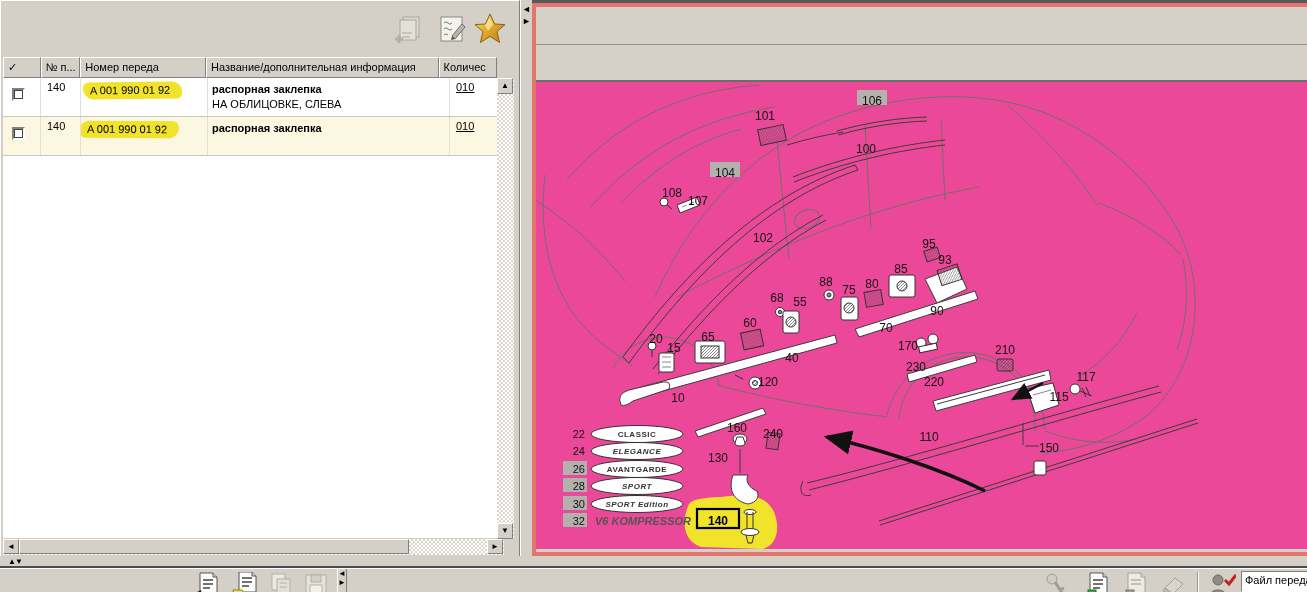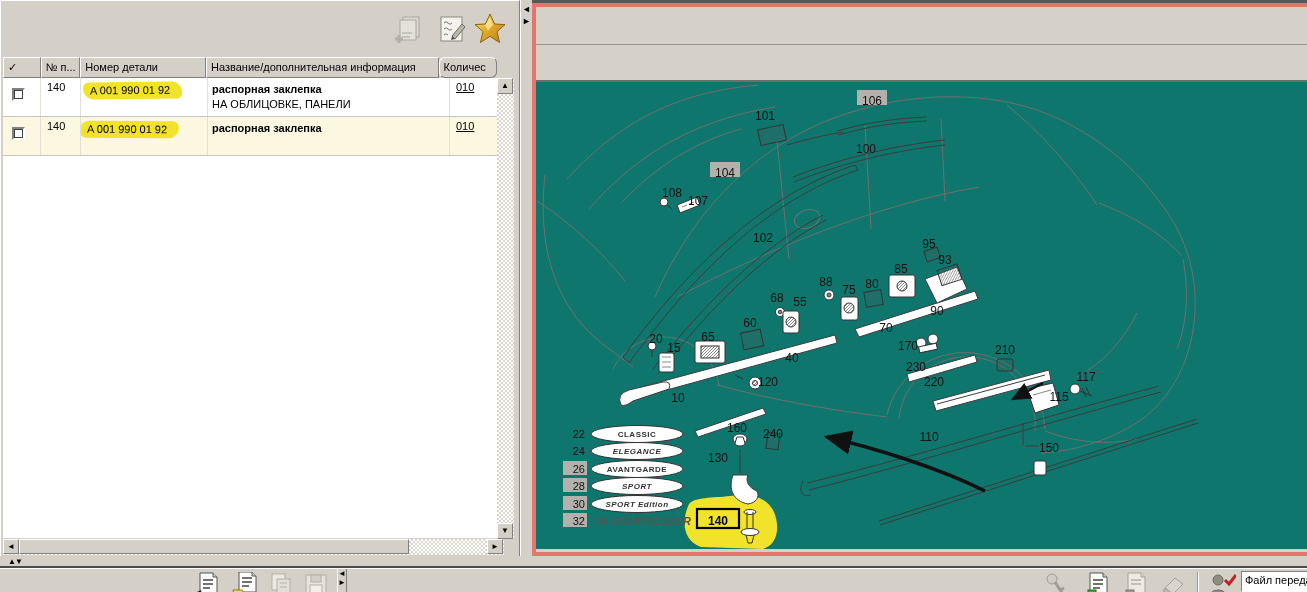--- a/index.html
+++ b/index.html
@@ -47,21 +47,21 @@
   #vsplitter { left:520px; top:0; width:12px; height:556px; background:#d4d0c8; border-left:1px solid #fff; }
   #vsplitter .tri { position:absolute; left:1px; font-size:9px; line-height:10px; }
 
   
   #right-panel { left:532px; top:0; width:775px; height:556px; background:#d5d1c9; border-top:3px solid #58585a; }
   #rp-red-top { left:0; top:0; width:775px; height:4px; background:#e4756c; }
   #rp-red-left { left:0; top:0; width:4px; height:553px; background:#e4756c; }
   #rp-red-bottom { left:0; top:549px; width:775px; height:4px; background:#e4756c; }
   #rp-band1 { left:4px; top:4px; width:771px; height:38px; background:#d5d1c9; border-bottom:1px solid #97948d; }
   #rp-band2 { left:4px; top:43px; width:771px; height:34px; background:#d5d1c9; }
-  #rp-canvas { left:4px; top:77px; width:771px; height:469px; background:#0f766e; border-top:2px solid #6e6e6e; }
+  #rp-canvas { left:4px; top:77px; width:771px; height:469px; background:#ec4899; border-top:2px solid #6e6e6e; }
   #diagram-svg { position:absolute; left:1px; top:1px; }
 
   
   #bottom-strip { left:0; top:556px; width:1307px; height:36px; background:#d4d0c8; }
   #updown-handle { left:8px; top:1px; font-size:8px; letter-spacing:-1px; }
   #bottom-sep { left:0; top:10px; width:1307px; height:2px; background:#4c4c4c; }
   #bottom-toolbar { left:0; top:12px; width:1307px; height:24px; border-top:1px solid #fff; }
   .bico { position:absolute; top:3px; width:28px; height:26px; }
   #bt-splitter { position:absolute; left:337px; top:0; width:10px; height:24px; background:#d4d0c8;
                  border-left:1px solid #fff; border-right:1px solid #808080; font-size:8px; line-height:9px; text-align:center; }
@@ -108,32 +108,32 @@
           </defs>
         <polygon points="17,2 21.6,12 32,12.6 24,19.6 26.6,30.5 17,24.4 7.4,30.5 10,19.6 2,12.6 12.4,12" fill="url(#gold)" stroke="#8a6414" stroke-width="1"></polygon>
         <polygon points="17,5 20,12.5 15,19 12,13.5" fill="#fdf0a8" opacity=".7"></polygon>
       </svg>
     </div>
   </div>
 
   <div id="thead" class="abs">
       <div class="hcell" style="width: 38px;">✓</div>
       <div class="hcell" style="width: 40px;">№ п...</div>
-      <div class="hcell" style="width: 127px;">Номер детали</div>
+      <div class="hcell" style="width: 127px;">Номер переда</div>
       <div class="hcell" style="width: 235px;">Название/дополнительная информация</div>
-      <div class="hcell" style="width: 59px; border-radius: 6px;">Количес</div>
+      <div class="hcell" style="width: 59px;">Количес</div>
     </div>
   <div id="tbody" class="abs">
       <div class="trow">
         <div class="tcell" style="width: 38px;"><span class="cb"></span></div>
         <div class="tcell pos" style="width: 40px;">140</div>
         <div class="tcell" style="width: 127px;"><span class="marker">A 001 990 01 92</span></div>
         <div class="tcell" style="width: 242px; padding-left: 4px;">
           <div class="pname">распорная заклепка</div>
-          <div class="pinfo">НА ОБЛИЦОВКЕ, ПАНЕЛИ</div>
+          <div class="pinfo">НА ОБЛИЦОВКЕ, СЛЕВА</div>
         </div>
         <div class="tcell qty" style="width: 47px; border-right: none;">010</div>
       </div>
       <div class="trow cream">
         <div class="tcell" style="width: 38px;"><span class="cb"></span></div>
         <div class="tcell pos" style="width: 40px;">140</div>
         <div class="tcell" style="width: 127px;"><span class="marker">A 001 990 01 92</span></div>
         <div class="tcell" style="width: 242px; padding-left: 4px;">
           <div class="pname">распорная заклепка</div>
         </div>

